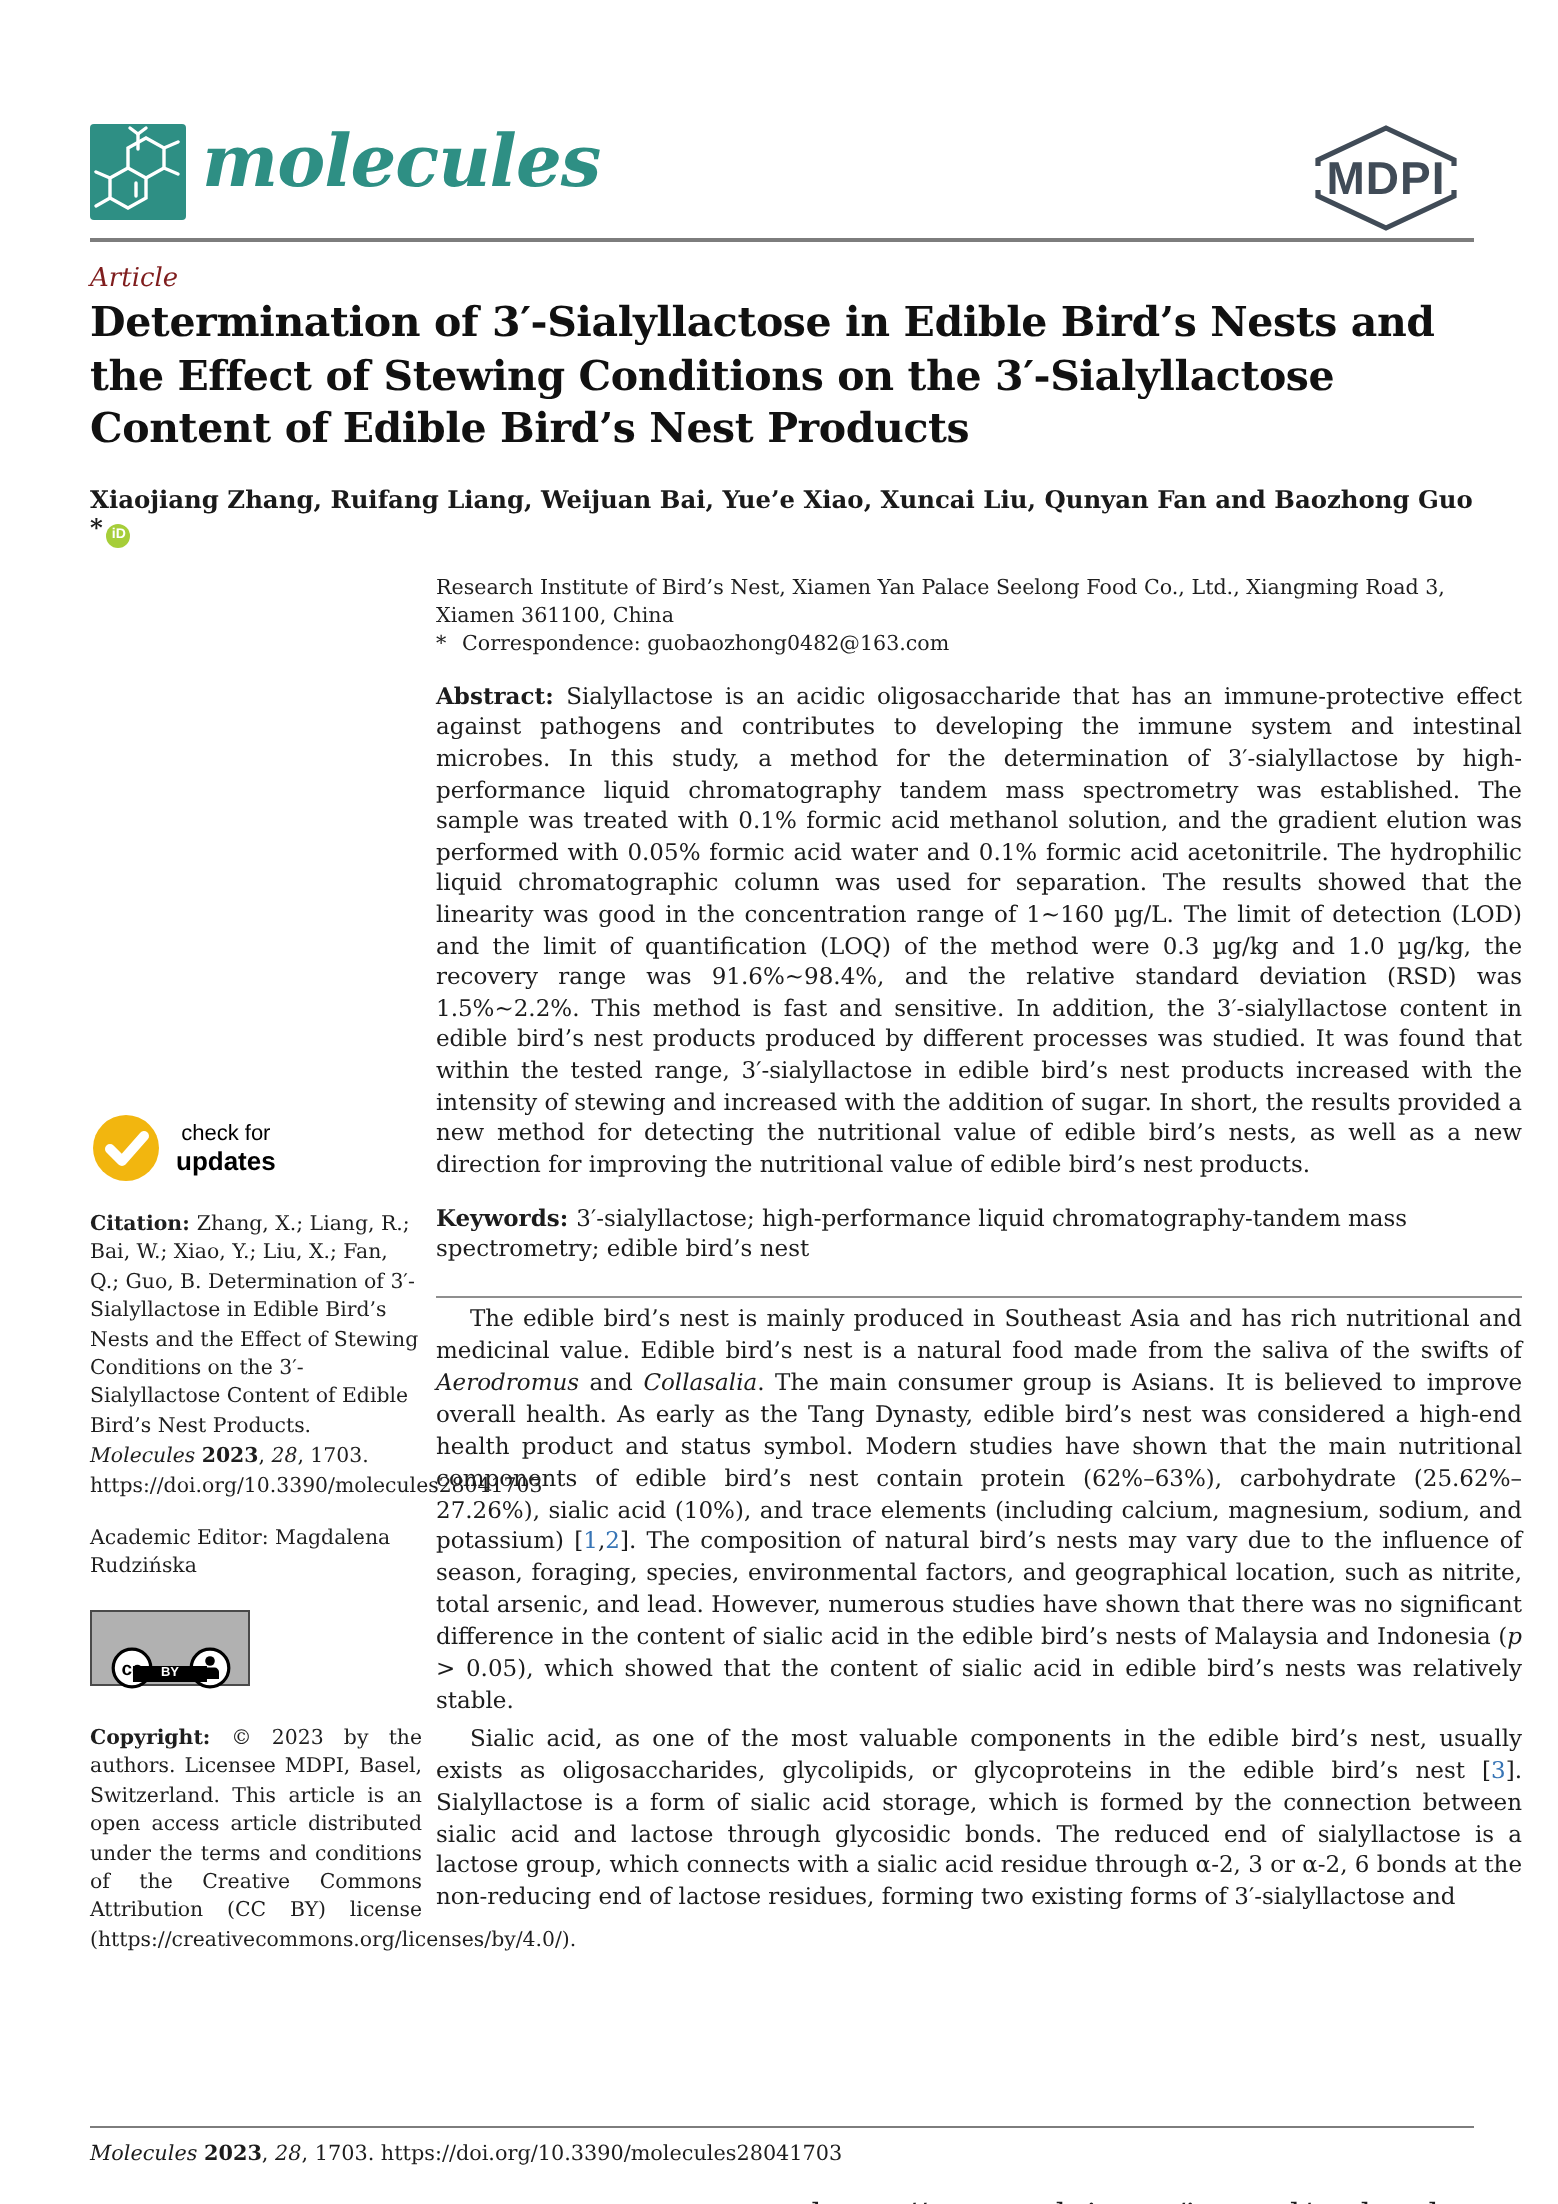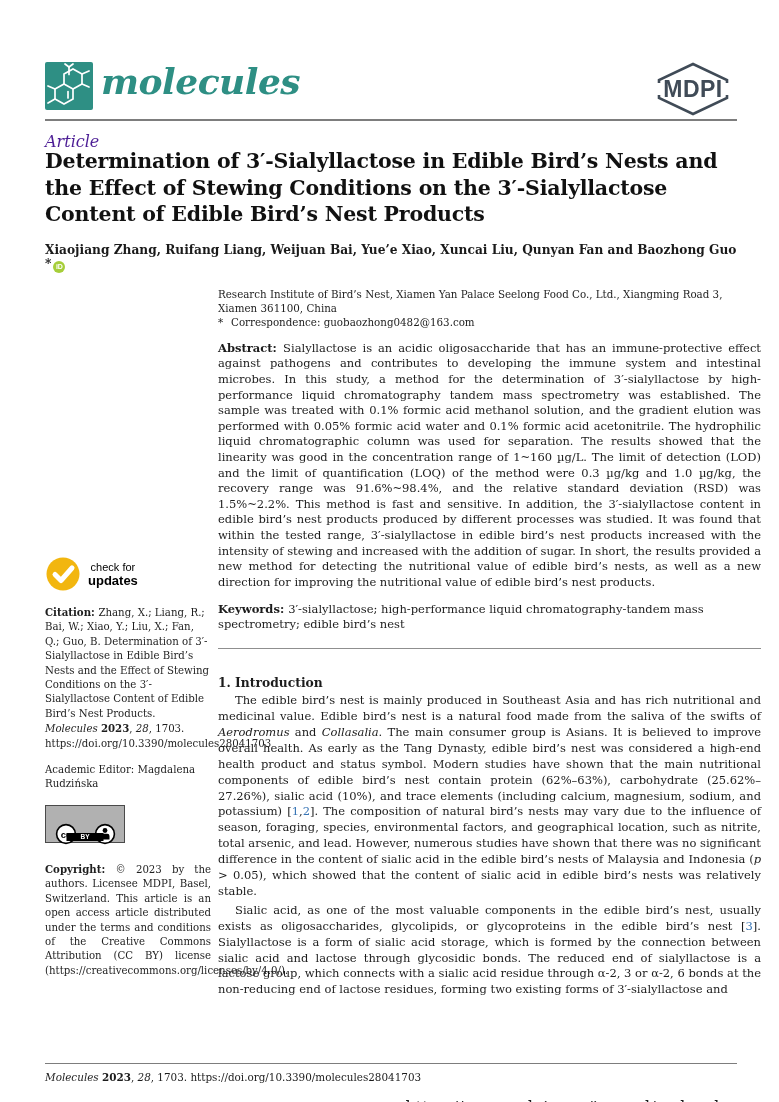--- a/index.html
+++ b/index.html
@@ -7,21 +7,21 @@
     position:relative;width:779px;height:1102px;background:#ffffff;
     margin:0 auto;overflow:hidden;
     font-family:"DejaVu Serif","Liberation Serif",serif;color:#1c1c1c;
   }
   
   .logo-box{position:absolute;left:45px;top:62px;width:48px;height:48px;background:#2e8f84;border-radius:2px;}
   .journal-name{position:absolute;left:101px;top:60px;font-size:36px;font-style:italic;font-weight:bold;color:#2e8f84;letter-spacing:-0.5px;}
   .mdpi-logo{position:absolute;left:648px;top:60px;width:90px;height:58px;}
   .header-rule{position:absolute;left:45px;top:119px;width:692px;height:2px;background:#7d7d7d;}
   
-  .article-type{position:absolute;left:45px;top:132px;font-size:16px;font-style:italic;color:#4c1d95;}
+  .article-type{position:absolute;left:45px;top:132px;font-size:13px;font-style:italic;color:#7f1d1d;}
   .title{position:absolute;left:45px;top:148px;width:702px;font-size:20.5px;font-weight:bold;line-height:26.5px;color:#111;letter-spacing:-0.2px;}
   .authors{position:absolute;left:45px;top:243px;width:700px;font-size:12.2px;font-weight:bold;color:#1a1a1a;}
   .orcid{display:inline-block;width:12px;height:12px;border-radius:50%;background:#a6ce39;color:#fff;
     font-family:"Liberation Sans",sans-serif;font-size:7px;font-weight:bold;text-align:center;line-height:12px;vertical-align:-1px;margin-left:2px;}
   
   .main-col{position:absolute;left:218px;top:288px;width:543px;}
   .affiliation{font-size:10.3px;line-height:13.8px;color:#1e1e1e;}
   .correspondence{font-size:10.3px;line-height:13.8px;display:flex;}
   .corr-marker{width:13px;flex:none;}
   .abstract{font-size:11.5px;line-height:15.6px;text-align:justify;}
@@ -91,21 +91,20 @@
 
   <div class="main-col">
     <div class="affiliation">Research Institute of Bird’s Nest, Xiamen Yan Palace Seelong Food Co., Ltd., Xiangming Road 3, Xiamen 361100, China</div>
     <div class="correspondence">
       <span class="corr-marker">*</span>
       <span>Correspondence: guobaozhong0482@163.com</span>
     </div>
     <p class="abstract"><span class="seg-b">Abstract: </span><span>Sialyllactose is an acidic oligosaccharide that has an immune-protective effect against pathogens and contributes to developing the immune system and intestinal microbes. In this study, a method for the determination of 3′-sialyllactose by high-performance liquid chromatography tandem mass spectrometry was established. The sample was treated with 0.1% formic acid methanol solution, and the gradient elution was performed with 0.05% formic acid water and 0.1% formic acid acetonitrile. The hydrophilic liquid chromatographic column was used for separation. The results showed that the linearity was good in the concentration range of 1~160 µg/L. The limit of detection (LOD) and the limit of quantification (LOQ) of the method were 0.3 µg/kg and 1.0 µg/kg, the recovery range was 91.6%~98.4%, and the relative standard deviation (RSD) was 1.5%~2.2%. This method is fast and sensitive. In addition, the 3′-sialyllactose content in edible bird’s nest products produced by different processes was studied. It was found that within the tested range, 3′-sialyllactose in edible bird’s nest products increased with the intensity of stewing and increased with the addition of sugar. In short, the results provided a new method for detecting the nutritional value of edible bird’s nests, as well as a new direction for improving the nutritional value of edible bird’s nest products.</span></p>
     <p class="keywords" style="margin:11px 0 0 0"><span class="seg-b">Keywords: </span><span>3′-sialyllactose; high-performance liquid chromatography-tandem mass spectrometry; edible bird’s nest</span></p>
     <div class="col-rule"></div>
-    <div class="intro-heading">1. Introduction</div>
     <p class="body-para"><span>The edible bird’s nest is mainly produced in Southeast Asia and has rich nutritional and medicinal value. Edible bird’s nest is a natural food made from the saliva of the swifts of </span><span class="seg-i">Aerodromus</span><span> and </span><span class="seg-i">Collasalia</span><span>. The main consumer group is Asians. It is believed to improve overall health. As early as the Tang Dynasty, edible bird’s nest was considered a high-end health product and status symbol. Modern studies have shown that the main nutritional components of edible bird’s nest contain protein (62%–63%), carbohydrate (25.62%–27.26%), sialic acid (10%), and trace elements (including calcium, magnesium, sodium, and potassium) [</span><span class="seg-link">1</span><span>,</span><span class="seg-link">2</span><span>]. The composition of natural bird’s nests may vary due to the influence of season, foraging, species, environmental factors, and geographical location, such as nitrite, total arsenic, and lead. However, numerous studies have shown that there was no significant difference in the content of sialic acid in the edible bird’s nests of Malaysia and Indonesia (</span><span class="seg-i">p</span><span> &gt; 0.05), which showed that the content of sialic acid in edible bird’s nests was relatively stable.</span></p>
     <p class="body-para"><span>Sialic acid, as one of the most valuable components in the edible bird’s nest, usually exists as oligosaccharides, glycolipids, or glycoproteins in the edible bird’s nest [</span><span class="seg-link">3</span><span>]. Sialyllactose is a form of sialic acid storage, which is formed by the connection between sialic acid and lactose through glycosidic bonds. The reduced end of sialyllactose is a lactose group, which connects with a sialic acid residue through α-2, 3 or α-2, 6 bonds at the non-reducing end of lactose residues, forming two existing forms of 3′-sialyllactose and</span></p>
   </div>
 
   <div class="sidebar">
     <div class="check-badge">
       <svg width="36" height="36" viewBox="0 0 36 36">
         <circle cx="18" cy="18" r="16.5" fill="#f2b60f"></circle>
         <path d="M10 18.5 L16 24.5 L27 12" stroke="#ffffff" stroke-width="5" fill="none" stroke-linecap="round" stroke-linejoin="round"></path>
       </svg>

